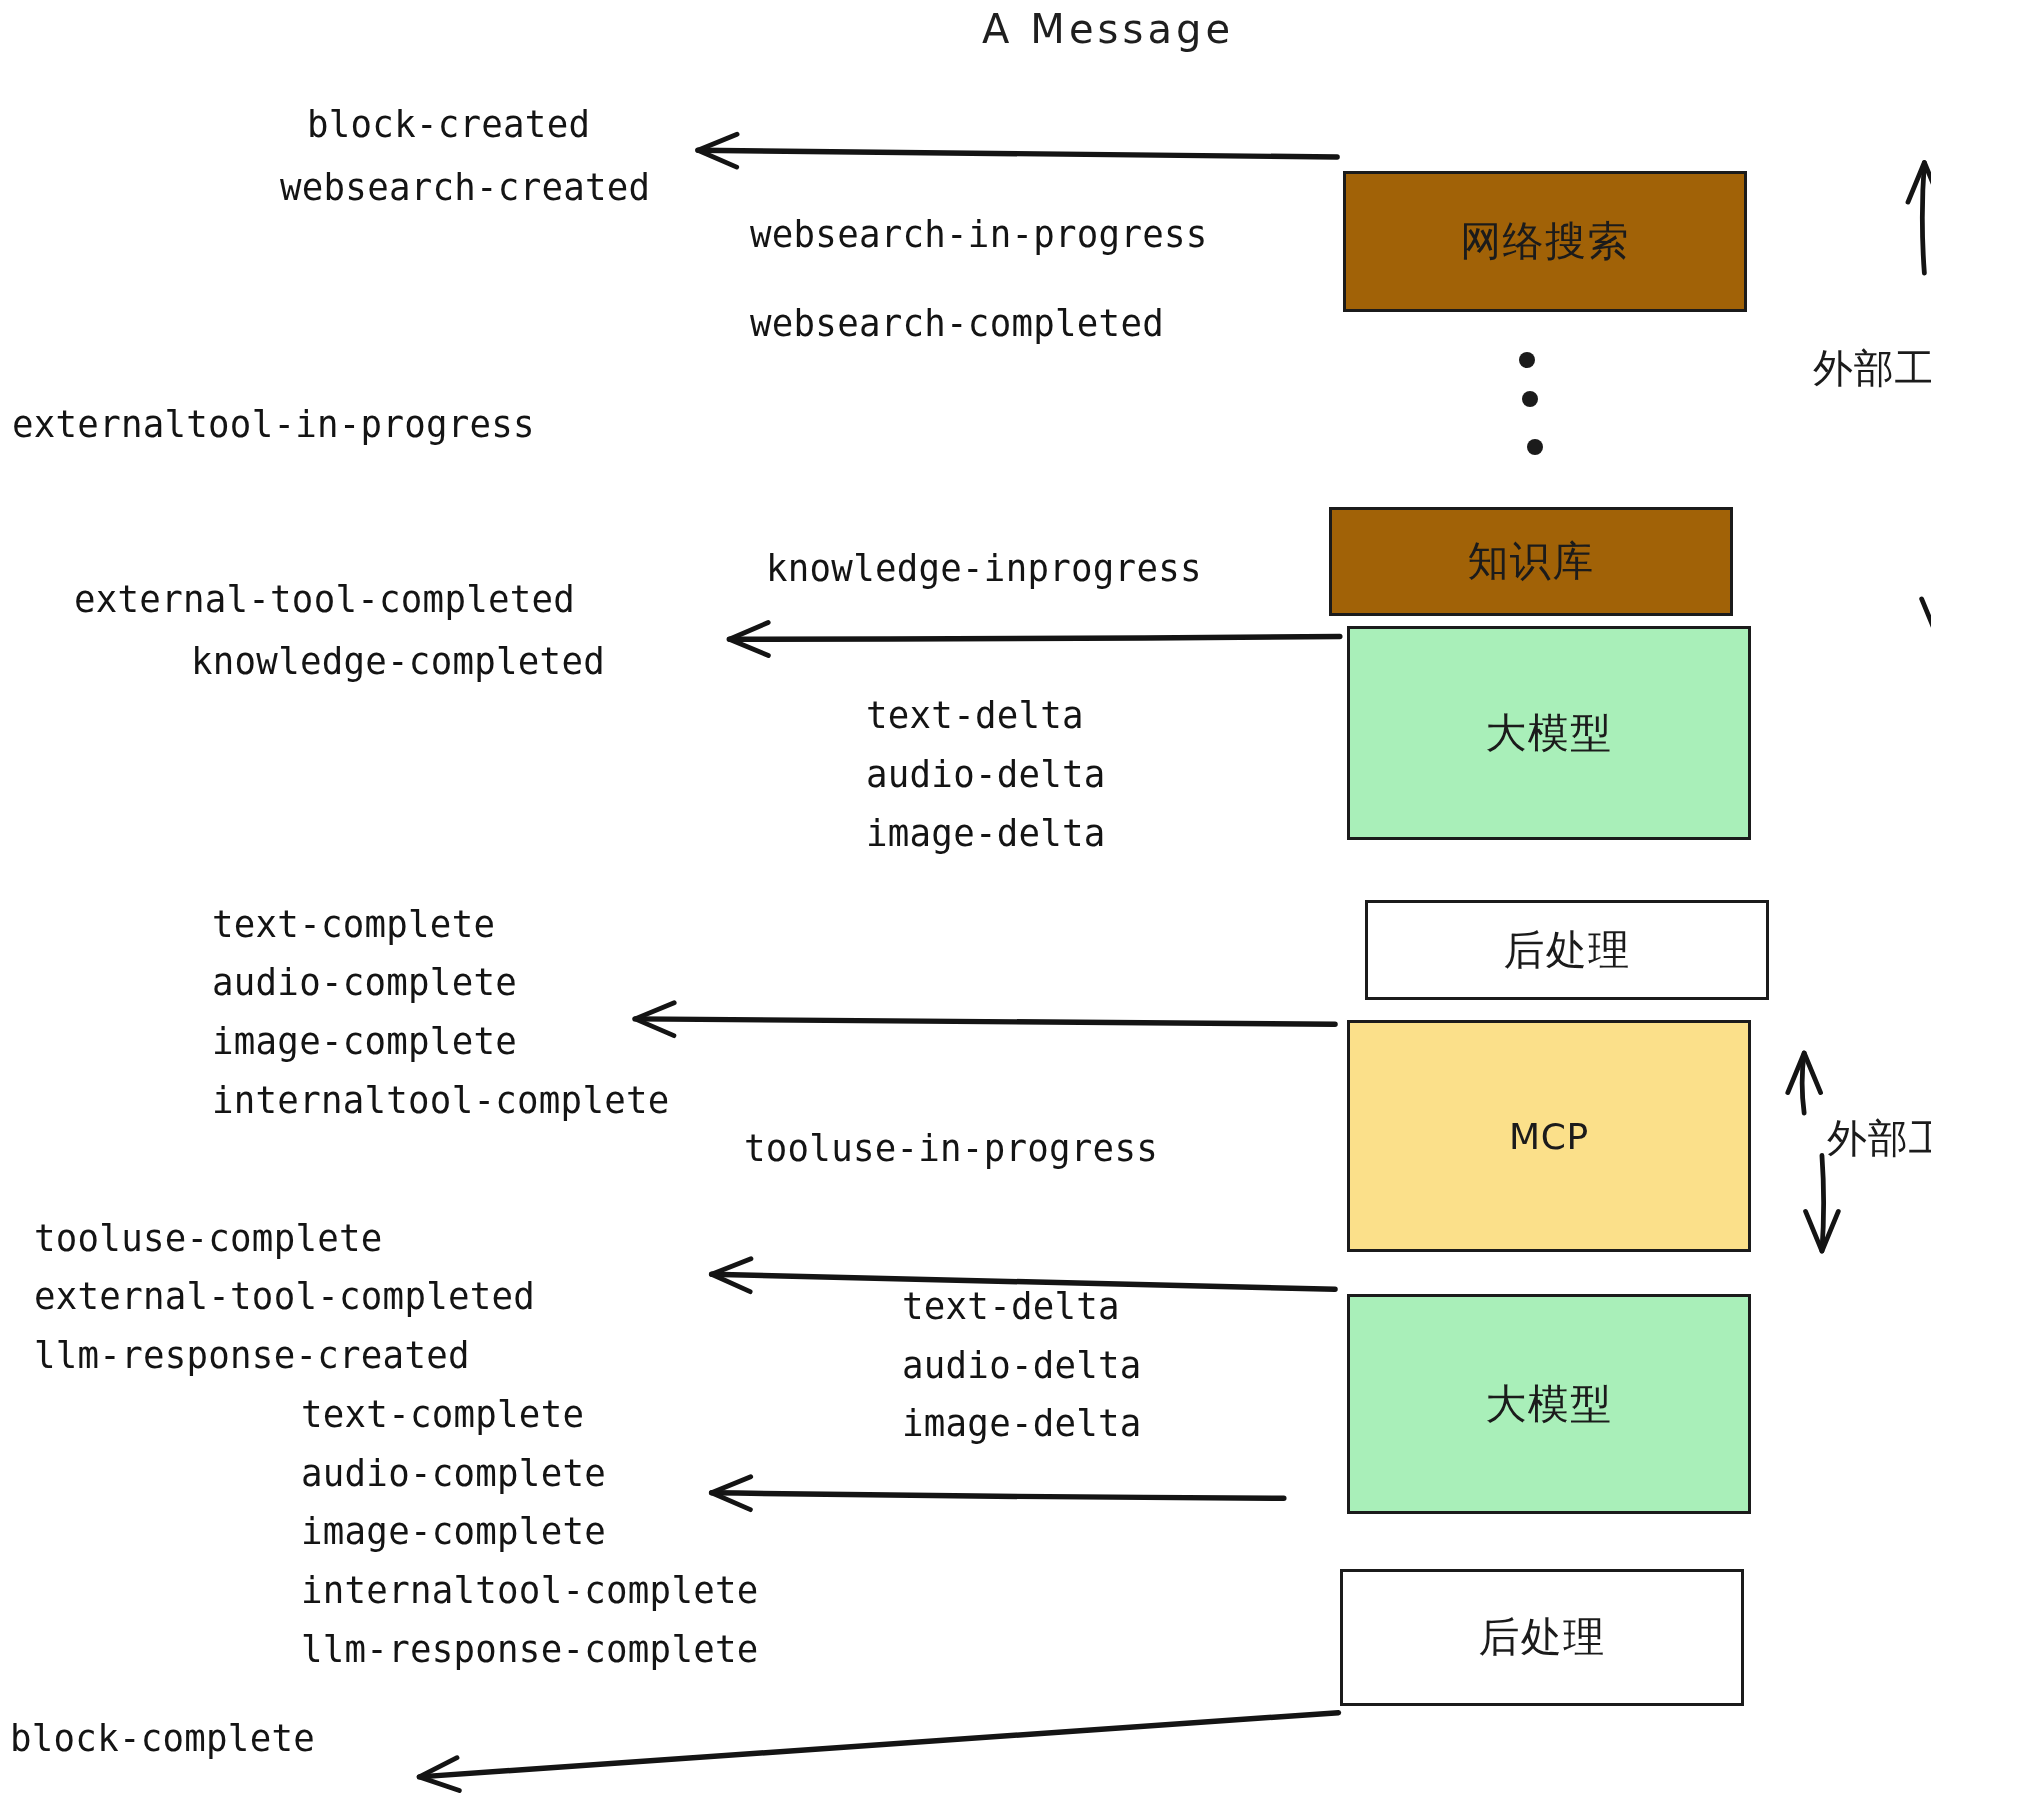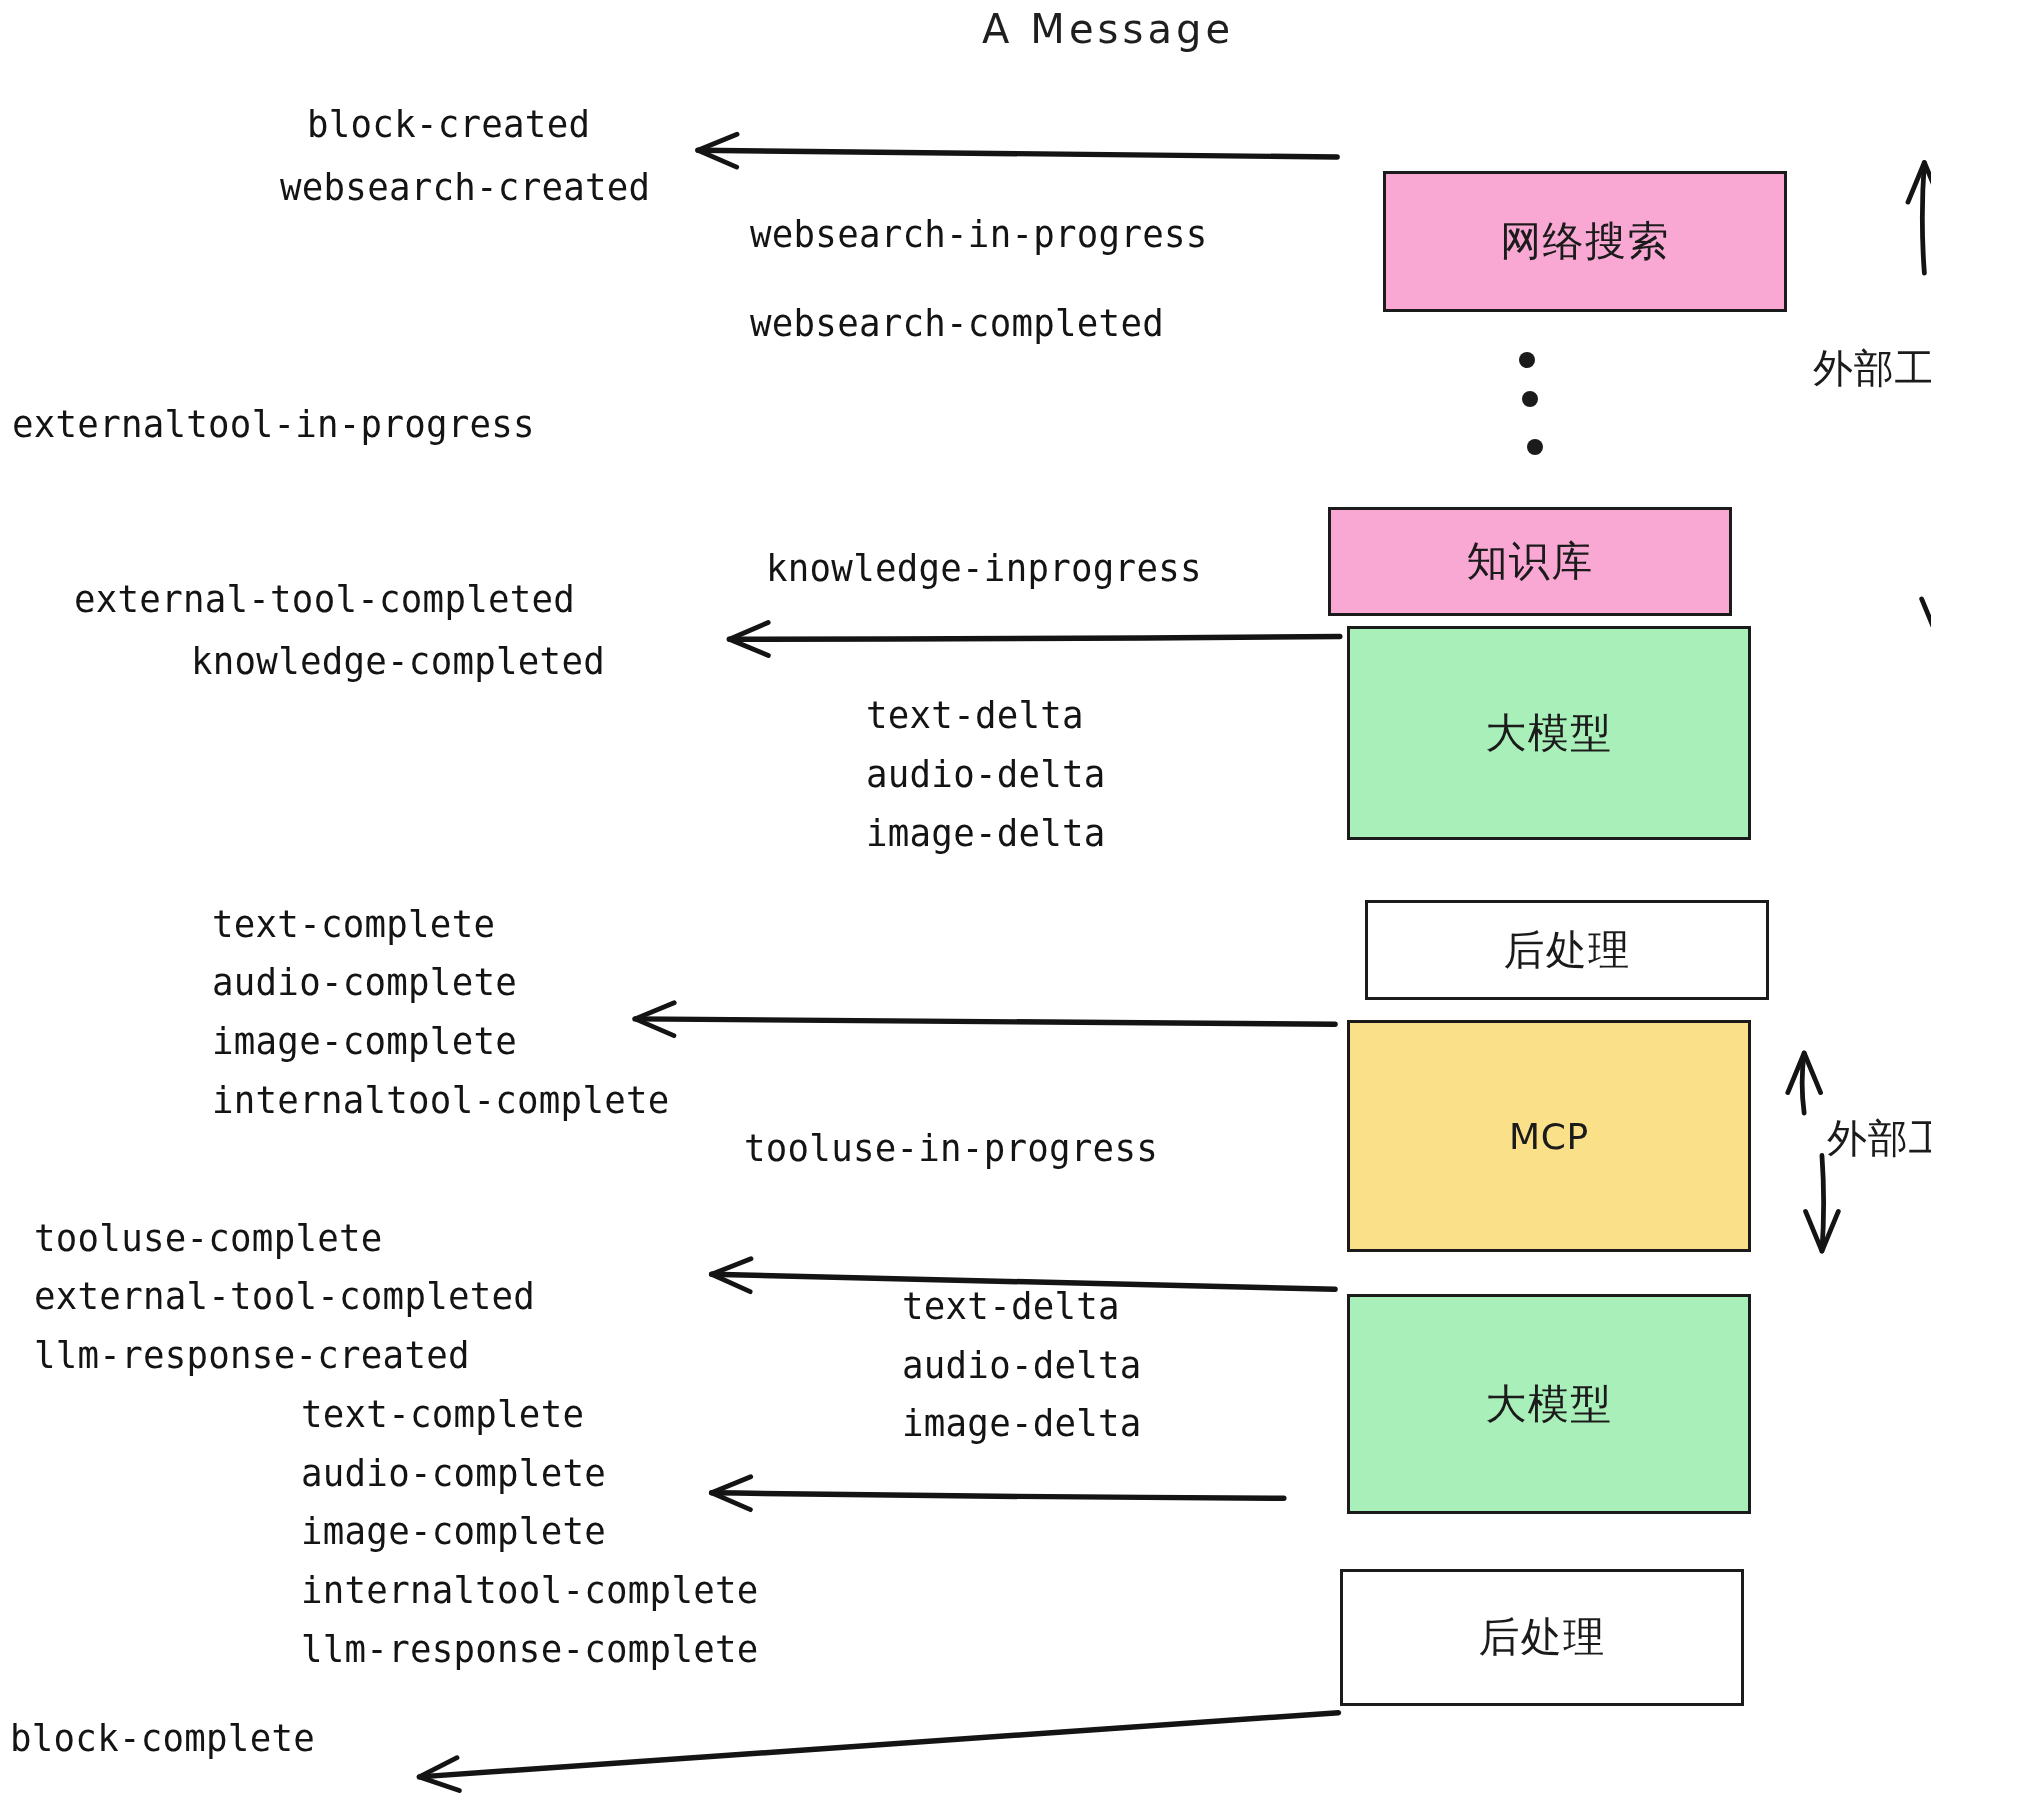--- a/index.html
+++ b/index.html
@@ -43,21 +43,21 @@
     box-sizing: border-box;
     border: 3.4px solid #1b1b1b;
     display: flex;
     align-items: center;
     justify-content: center;
     font-family: "DejaVu Sans", "Liberation Sans", sans-serif;
     font-size: 41px;
     color: #1b1b1b;
     letter-spacing: 1.4px;
   }
-  .node.pink   { background: #f9a8d4; margin-left: 40px; }
+  .node.pink   { background: #a16207; }
   .node.green  { background: #a9efb9; }
   .node.yellow { background: #fbe08a; }
   .node.white  { background: #ffffff; }
   .node.mcp { font-size: 36px; letter-spacing: 0.7px; }
 
   
   .dot {
     position: absolute;
     width: 16.4px;
     height: 16.4px;
@@ -112,21 +112,21 @@
       <path d="M 2838 592 Q 2843 763.5 2838 935" stroke-width="7" stroke-linecap="round" stroke-linejoin="round"></path>
       <path d="M 2814 877 L 2838 935 L 2862 877" stroke-width="7" stroke-linecap="round" stroke-linejoin="round"></path>
       <path d="M 2642 1630 Q 2636 1586 2642 1542" stroke-width="7" stroke-linecap="round" stroke-linejoin="round"></path>
       <path d="M 2618 1600 L 2642 1542 L 2666 1600" stroke-width="7" stroke-linecap="round" stroke-linejoin="round"></path>
       <path d="M 2668 1692 Q 2673 1762 2668 1832" stroke-width="7" stroke-linecap="round" stroke-linejoin="round"></path>
       <path d="M 2644 1774 L 2668 1832 L 2692 1774" stroke-width="7" stroke-linecap="round" stroke-linejoin="round"></path>
     </svg>
 
   <div id="nodes-layer">
       <div class="node pink" style="left: 1343px; top: 171px; width: 404px; height: 141px;">网络搜索</div>
-      <div class="node pink" style="left: 1288px; top: 507px; width: 404px; height: 109px;">知识库</div>
+      <div class="node pink" style="left: 1329px; top: 507px; width: 404px; height: 109px;">知识库</div>
       <div class="node green" style="left: 1347px; top: 626px; width: 404px; height: 214px;">大模型</div>
       <div class="node white" style="left: 1365px; top: 900px; width: 404px; height: 100px;">后处理</div>
       <div class="node yellow mcp" style="left: 1347px; top: 1020px; width: 404px; height: 232px;">MCP</div>
       <div class="node green" style="left: 1347px; top: 1294px; width: 404px; height: 220px;">大模型</div>
       <div class="node white" style="left: 1340px; top: 1569px; width: 404px; height: 137px;">后处理</div>
     </div>
   <div id="events-layer">
       <div class="evt" style="left: 307px; top: 102px;">block-created</div>
       <div class="evt" style="left: 280px; top: 165px;">websearch-created</div>
       <div class="evt" style="left: 750px; top: 212px;">websearch-in-progress</div>

